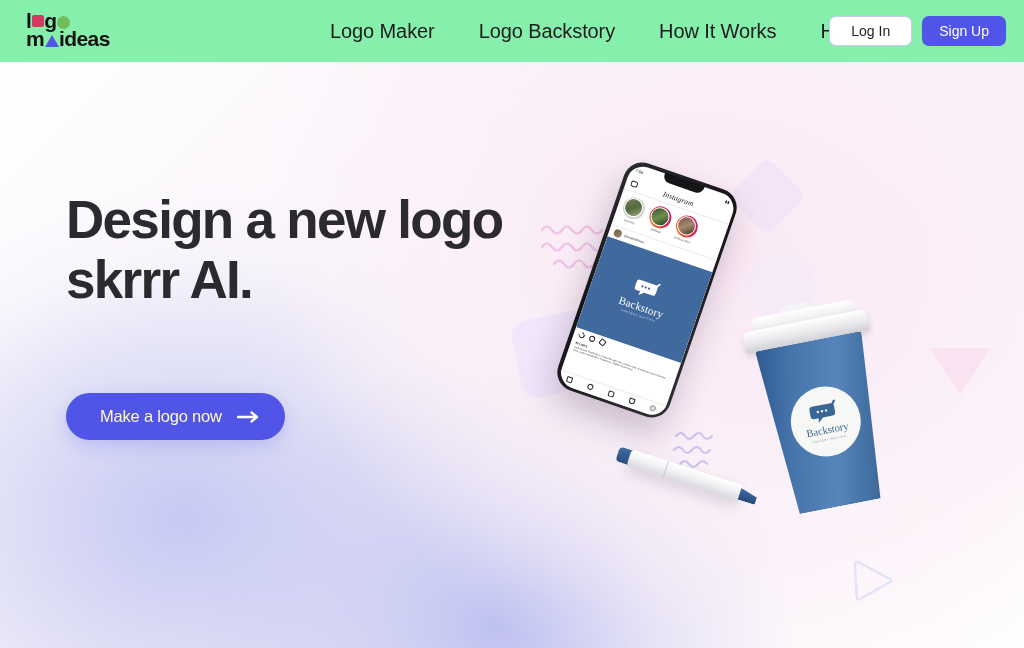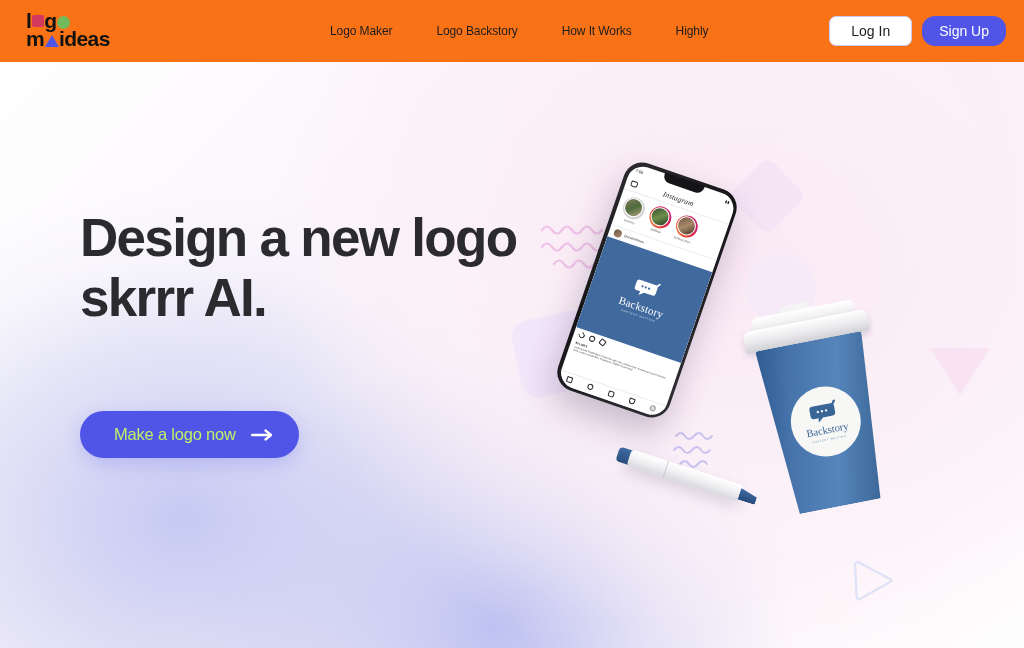--- a/index.html
+++ b/index.html
@@ -34,21 +34,21 @@
   .hero-bg-tint {
     position: absolute; inset: 0;
     background: radial-gradient(ellipse 640px 520px at 72% 34%, rgba(250,232,244,0.85) 0%, rgba(252,240,248,0.35) 45%, rgba(255,255,255,0) 72%);
   }
 
   
   .navbar {
     position: absolute;
     left: 0; top: 0;
     width: 1024px; height: 62px;
-    background: #f97316;
+    background: #86efac;
     display: flex;
     align-items: center;
     z-index: 40;
   }
 
   .brand {
     position: absolute;
     left: 26px; top: 11px;
     width: 86px; height: 42px;
     cursor: pointer;
@@ -100,21 +100,21 @@
 
   .nav-links {
     position: absolute;
     left: 330px; top: 0;
     height: 62px;
     display: flex;
     align-items: center;
     gap: 44px;
   }
   .nav-link {
-    font-size: 12px;
+    font-size: 20px;
     color: #1c1c1e;
     cursor: pointer;
     white-space: nowrap;
     letter-spacing: -0.1px;
   }
 
   .nav-actions {
     position: absolute;
     right: 18px; top: 0;
     height: 62px;
@@ -131,36 +131,35 @@
     color: #1c1c1e;
     font-size: 14px;
     font-family: "Liberation Sans", sans-serif;
     display: flex; align-items: center; justify-content: center;
     cursor: pointer;
   }
   .btn-signup {
     height: 30px;
     padding: 0 17px;
     border: none;
-    border-radius: 13px;
+    border-radius: 7px;
     background: #5055e8;
     color: #ffffff;
     font-size: 14px;
     font-family: "Liberation Sans", sans-serif;
     display: flex; align-items: center; justify-content: center;
     cursor: pointer;
   }
 
   
   .hero-copy {
     position: absolute;
-    left: 66px; top: 208px;
+    left: 66px; top: 190px;
     width: 470px;
     z-index: 20;
-    margin-left: 14px;
   }
   .headline {
     font-size: 53px;
     font-weight: 700;
     line-height: 60px;
     letter-spacing: -1.7px;
     color: #2b2b2f;
   }
   .subcopy {
     margin-top: 20px;
@@ -178,21 +177,21 @@
   .squiggle-red { left: 318px; top: 47px; }
 
   .cta {
     position: absolute;
     left: 0; top: 203px;
     height: 47px;
     padding: 0 26px 0 34px;
     border: none;
     border-radius: 26px;
     background: #5055e8;
-    color: #bef264;
+    color: #fef9c3;
     font-size: 16.5px;
     font-family: "Liberation Sans", sans-serif;
     letter-spacing: -0.2px;
     display: flex;
     align-items: center;
     gap: 15px;
     cursor: pointer;
     box-shadow: 0 6px 18px rgba(80,85,232,0.22);
   }
   .cta-arrow { display: flex; align-items: center; }

